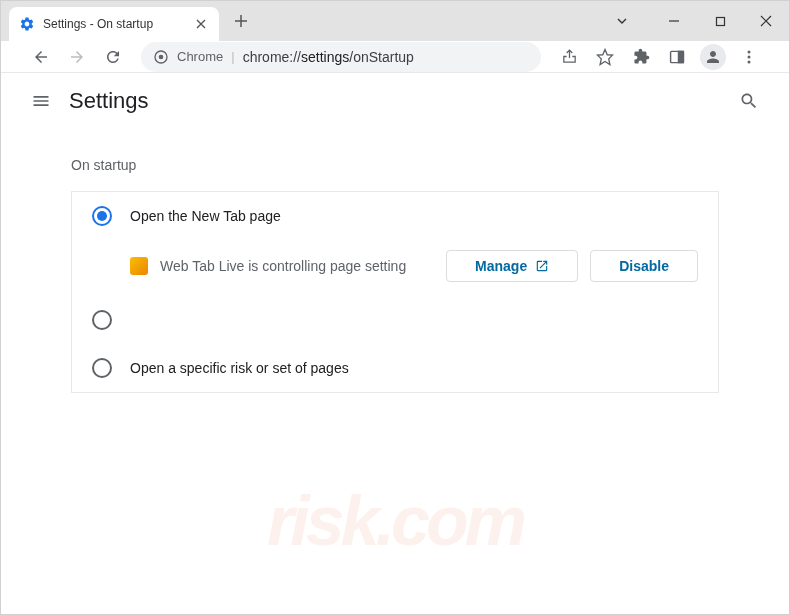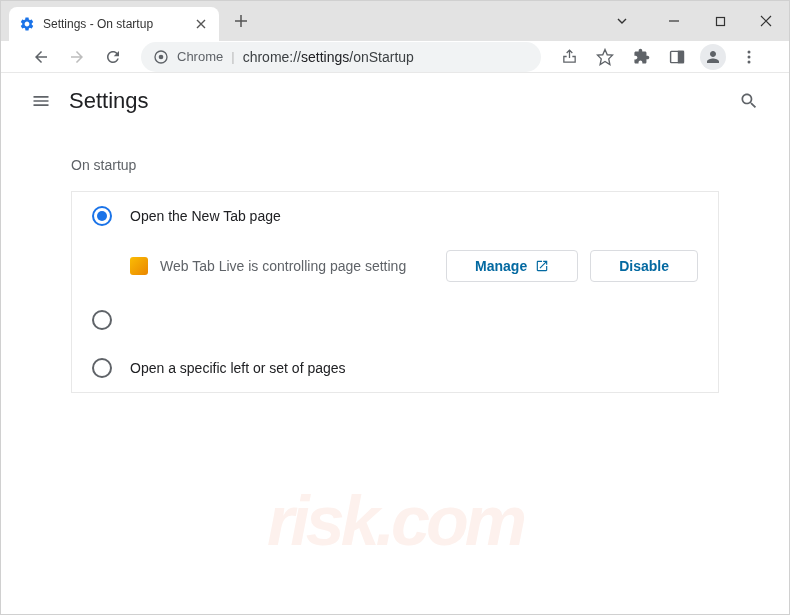--- a/index.html
+++ b/index.html
@@ -194,18 +194,18 @@
                 <path d="M19,19H5V5h7V3H5C3.89,3,3,3.9,3,5v14c0,1.1,0.89,2,2,2h14c1.1,0,2-0.9,2-2v-7h-2V19z M14,3v2h3.59l-9.83,9.83 l1.41,1.41L19,6.41V10h2V3H14z"></path>
               </svg>
           </button>
           <button class="mini-btn">Disable</button>
         </div>
         <div class="row">
           <div class="radio"></div>
         </div>
         <div class="row">
           <div class="radio"></div>
-          <div class="row-label">Open a specific left or set of pages</div>
+          <div class="row-label">Open a specific risk or set of pages</div>
         </div>
       </div>
     </div>
   </div>
 </div>
 
 </body></html>

